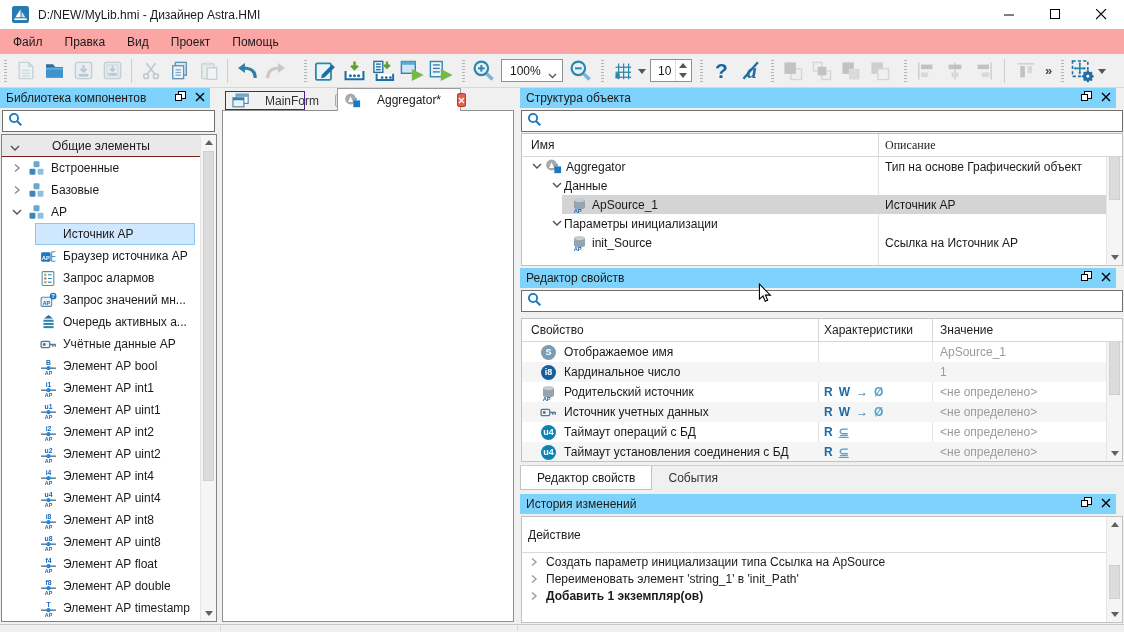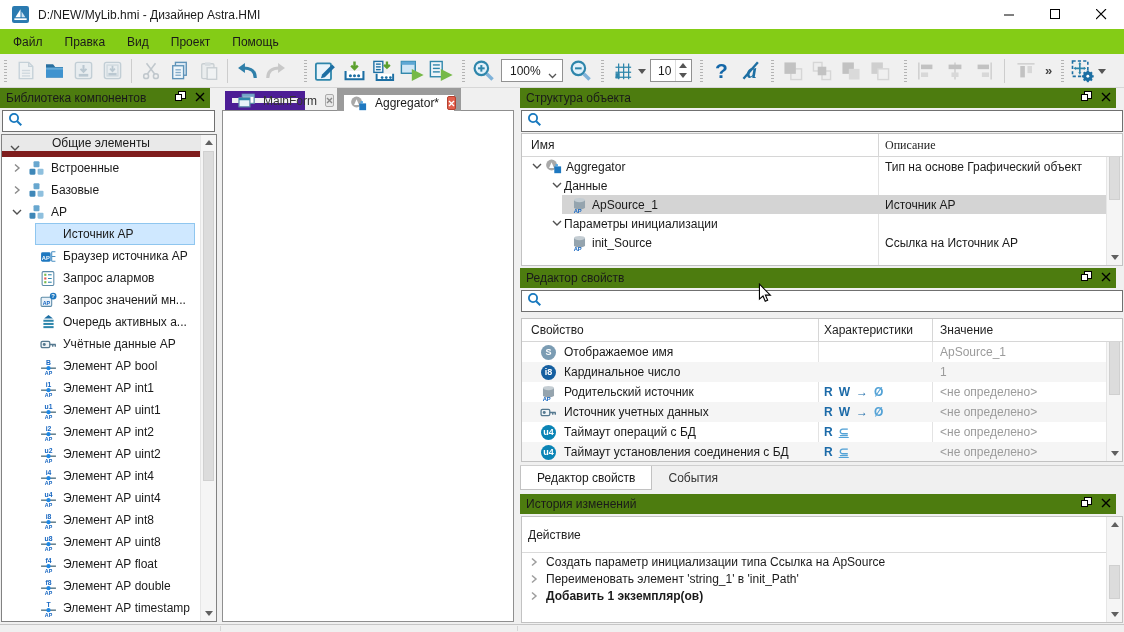--- a/index.html
+++ b/index.html
@@ -8,68 +8,68 @@
   .app { position:relative; width:1124px; height:632px; background:#f0f0f0; overflow:hidden; }
 
   
   .titlebar { position:absolute; left:0; top:0; right:0; height:29px; background:#fff; display:flex; align-items:center; }
   .app-icon { margin-left:12px; width:17px; height:17px; flex:0 0 auto; }
   .title-text { margin-left:9px; font-size:12px; }
   .win-controls { position:absolute; right:0; top:0; height:29px; display:flex; }
   .win-btn { width:46px; height:29px; display:flex; align-items:center; justify-content:center; }
 
   
-  .menubar { position:absolute; left:0; top:29px; right:0; height:25px; background:#84cc16; display:flex; align-items:center; }
+  .menubar { position:absolute; left:0; top:29px; right:0; height:25px; background:#fca5a5; display:flex; align-items:center; }
   .menu-item { padding:4px 11px; margin-left:0; }
   .menu-item:first-child { margin-left:2px; }
 
   
   .toolbar { position:absolute; left:0; top:54px; right:0; height:34px; background:#f0f0f0; border-bottom:1px solid #d7d7d7; display:flex; align-items:center; }
   .tb-handle { width:3px; height:22px; margin:0 4px; background:repeating-linear-gradient(to bottom,#b3b3b3 0 1px, transparent 1px 3px); }
   .tb-sep { width:1px; height:24px; background:#cdcdcd; margin:0 4px; }
   .tb-btn { width:29px; height:28px; display:flex; align-items:center; justify-content:center; border-radius:2px; flex:0 0 auto; }
   .tb-btn.disabled { opacity:.55; }
   .tb-combo { width:62px; height:23px; background:#fff; border:1px solid #919191; display:flex; align-items:center; padding-left:8px; position:relative; margin:0 3px; }
   .tb-combo .cchev { position:absolute; right:5px; top:8px; }
   .tb-spin { width:42px; height:23px; background:#fff; border:1px solid #919191; display:flex; align-items:center; padding-left:7px; position:relative; margin:0 3px; }
   .spin-arrows { position:absolute; right:1px; top:0; bottom:0; width:15px; border-left:1px solid #dcdcdc; display:flex; flex-direction:column; align-items:center; justify-content:space-around; }
   .ddchev { margin-left:1px; }
   .overflow-btn { padding:0 5px; font-size:13px; color:#444; font-weight:bold; }
 
   
   .panel { position:absolute; }
-  .panel-header { position:absolute; left:0; top:0; right:8px; height:20px; display:flex; align-items:center; padding-left:6px; background:#4d7c0f; }
+  .panel-header { position:absolute; left:0; top:0; right:8px; height:20px; display:flex; align-items:center; padding-left:6px; background:#7dd3fc; }
   .ph-btns { position:absolute; right:5px; top:3px; display:flex; gap:9px; align-items:center; }
   .searchbox { position:absolute; height:22px; background:#fff; border:1px solid #707070; display:flex; align-items:center; padding-left:5px; }
   .searchbox input { border:none; outline:none; flex:1; height:18px; font:inherit; margin-left:5px; background:transparent; }
   .whitebox { background:#fff; border:1px solid #9b9b9b; position:absolute; overflow:hidden; }
 
   
   .vsb { position:absolute; right:0; top:0; bottom:0; width:16px; background:#f5f5f5; border-left:1px solid #e6e6e6; }
   .vsb .sb-arr { height:15px; display:flex; align-items:center; justify-content:center; }
   .vsb .sb-arr.down { position:absolute; bottom:0; left:0; right:0; }
   .vsb .thumb { position:absolute; left:2px; right:2px; background:#dcdcdc; border:1px solid #d0d0d0; }
 
   
   .lib { left:0; top:88px; width:218px; height:536px; }
   .lib-search { top:22px; left:2px; right:3px; }
   .lib-tree { top:46px; left:1px; right:1px; bottom:2px; border-color:#828282; }
-  .lib-group-header { height:22px; margin-right:16px; background:#e9e9e9; border-bottom:6px solid #7f1d1d; display:flex; align-items:center; justify-content:center; position:relative; }
+  .lib-group-header { height:22px; margin-right:16px; background:#e9e9e9; border-bottom:1px solid #7f1d1d; display:flex; align-items:center; justify-content:center; position:relative; }
   .lib-group-header .chev { position:absolute; left:8px; top:6px; }
   .lib-row { height:22px; display:flex; align-items:center; margin-right:16px; position:relative; }
   .lib-row .chev { width:15px; margin-left:7px; display:flex; justify-content:center; }
   .lib-row .ticon { width:18px; margin-left:3px; display:flex; justify-content:center; }
   .lib-row .lbl { margin-left:6px; white-space:nowrap; position:relative; z-index:1; }
   .lib-row.child { padding-left:37px; }
   .lib-row.child .ticon { margin-left:0; }
   .lib-row .hl { position:absolute; left:33px; right:5px; top:0; bottom:0; background:#cfe8ff; border:1px solid #8fc6ef; }
 
   
   .center { left:222px; top:88px; width:292px; height:536px; position:absolute; }
-  .etab { position:absolute; display:flex; align-items:center; gap:8px; padding:0 6px; background:#f1f1f1; border:7px solid #4c1d95; font-size:12px; white-space:nowrap; }
+  .etab { position:absolute; display:flex; align-items:center; gap:16px; padding:0 6px; background:#f1f1f1; border:1px solid #4c1d95; font-size:12px; white-space:nowrap; }
   .etab .ticon { display:flex; }
   .etab.inactive { top:3px; height:19px; color:#333; }
   .etab.active { top:0; height:23px; background:#fff; border-color:#9b9b9b; border-bottom:none; z-index:3; }
   .tclose { width:13px; height:13px; display:flex; align-items:center; justify-content:center; border-radius:2px; font-size:9px; line-height:1; }
   .tclose.gray { background:#e8e8e8; border:1px solid #ababab; color:#8a8a8a; }
   .tclose.red { width:14px; height:14px; background:#e2604d; border:1px solid #b34130; color:#fff; font-weight:bold; }
   .canvas { position:absolute; left:0; top:22px; right:0; bottom:2px; background:#fff; border:1px solid #8f8f8f; }
 
   
   .struct { left:520px; top:88px; width:604px; height:178px; }

